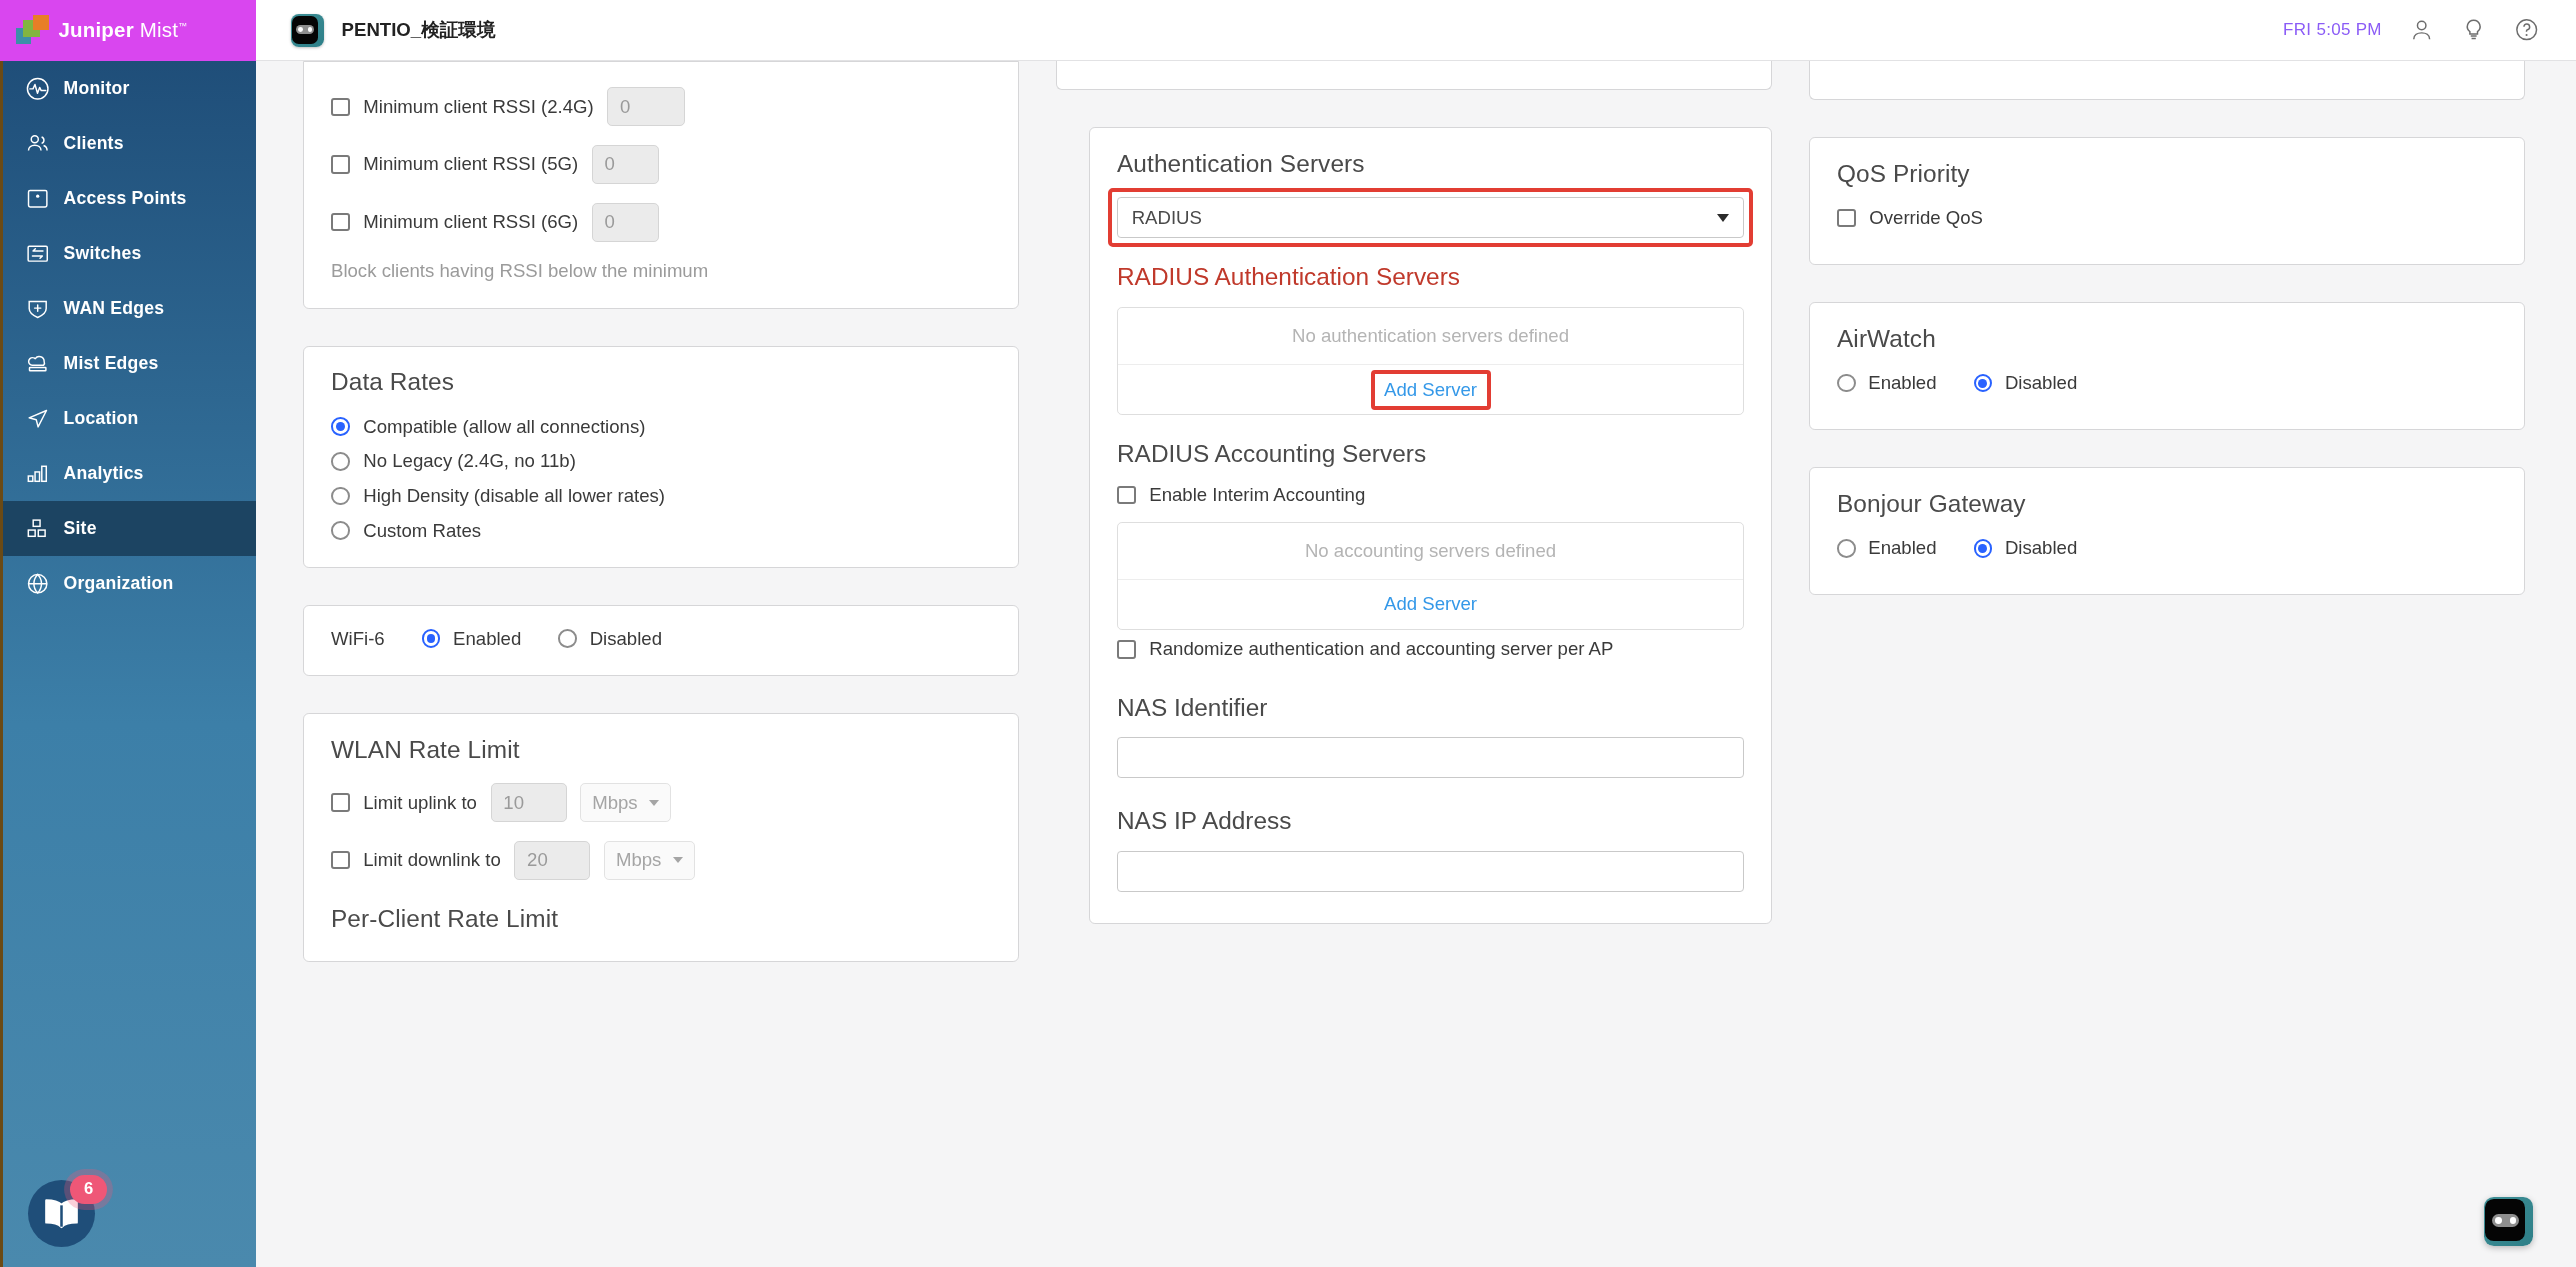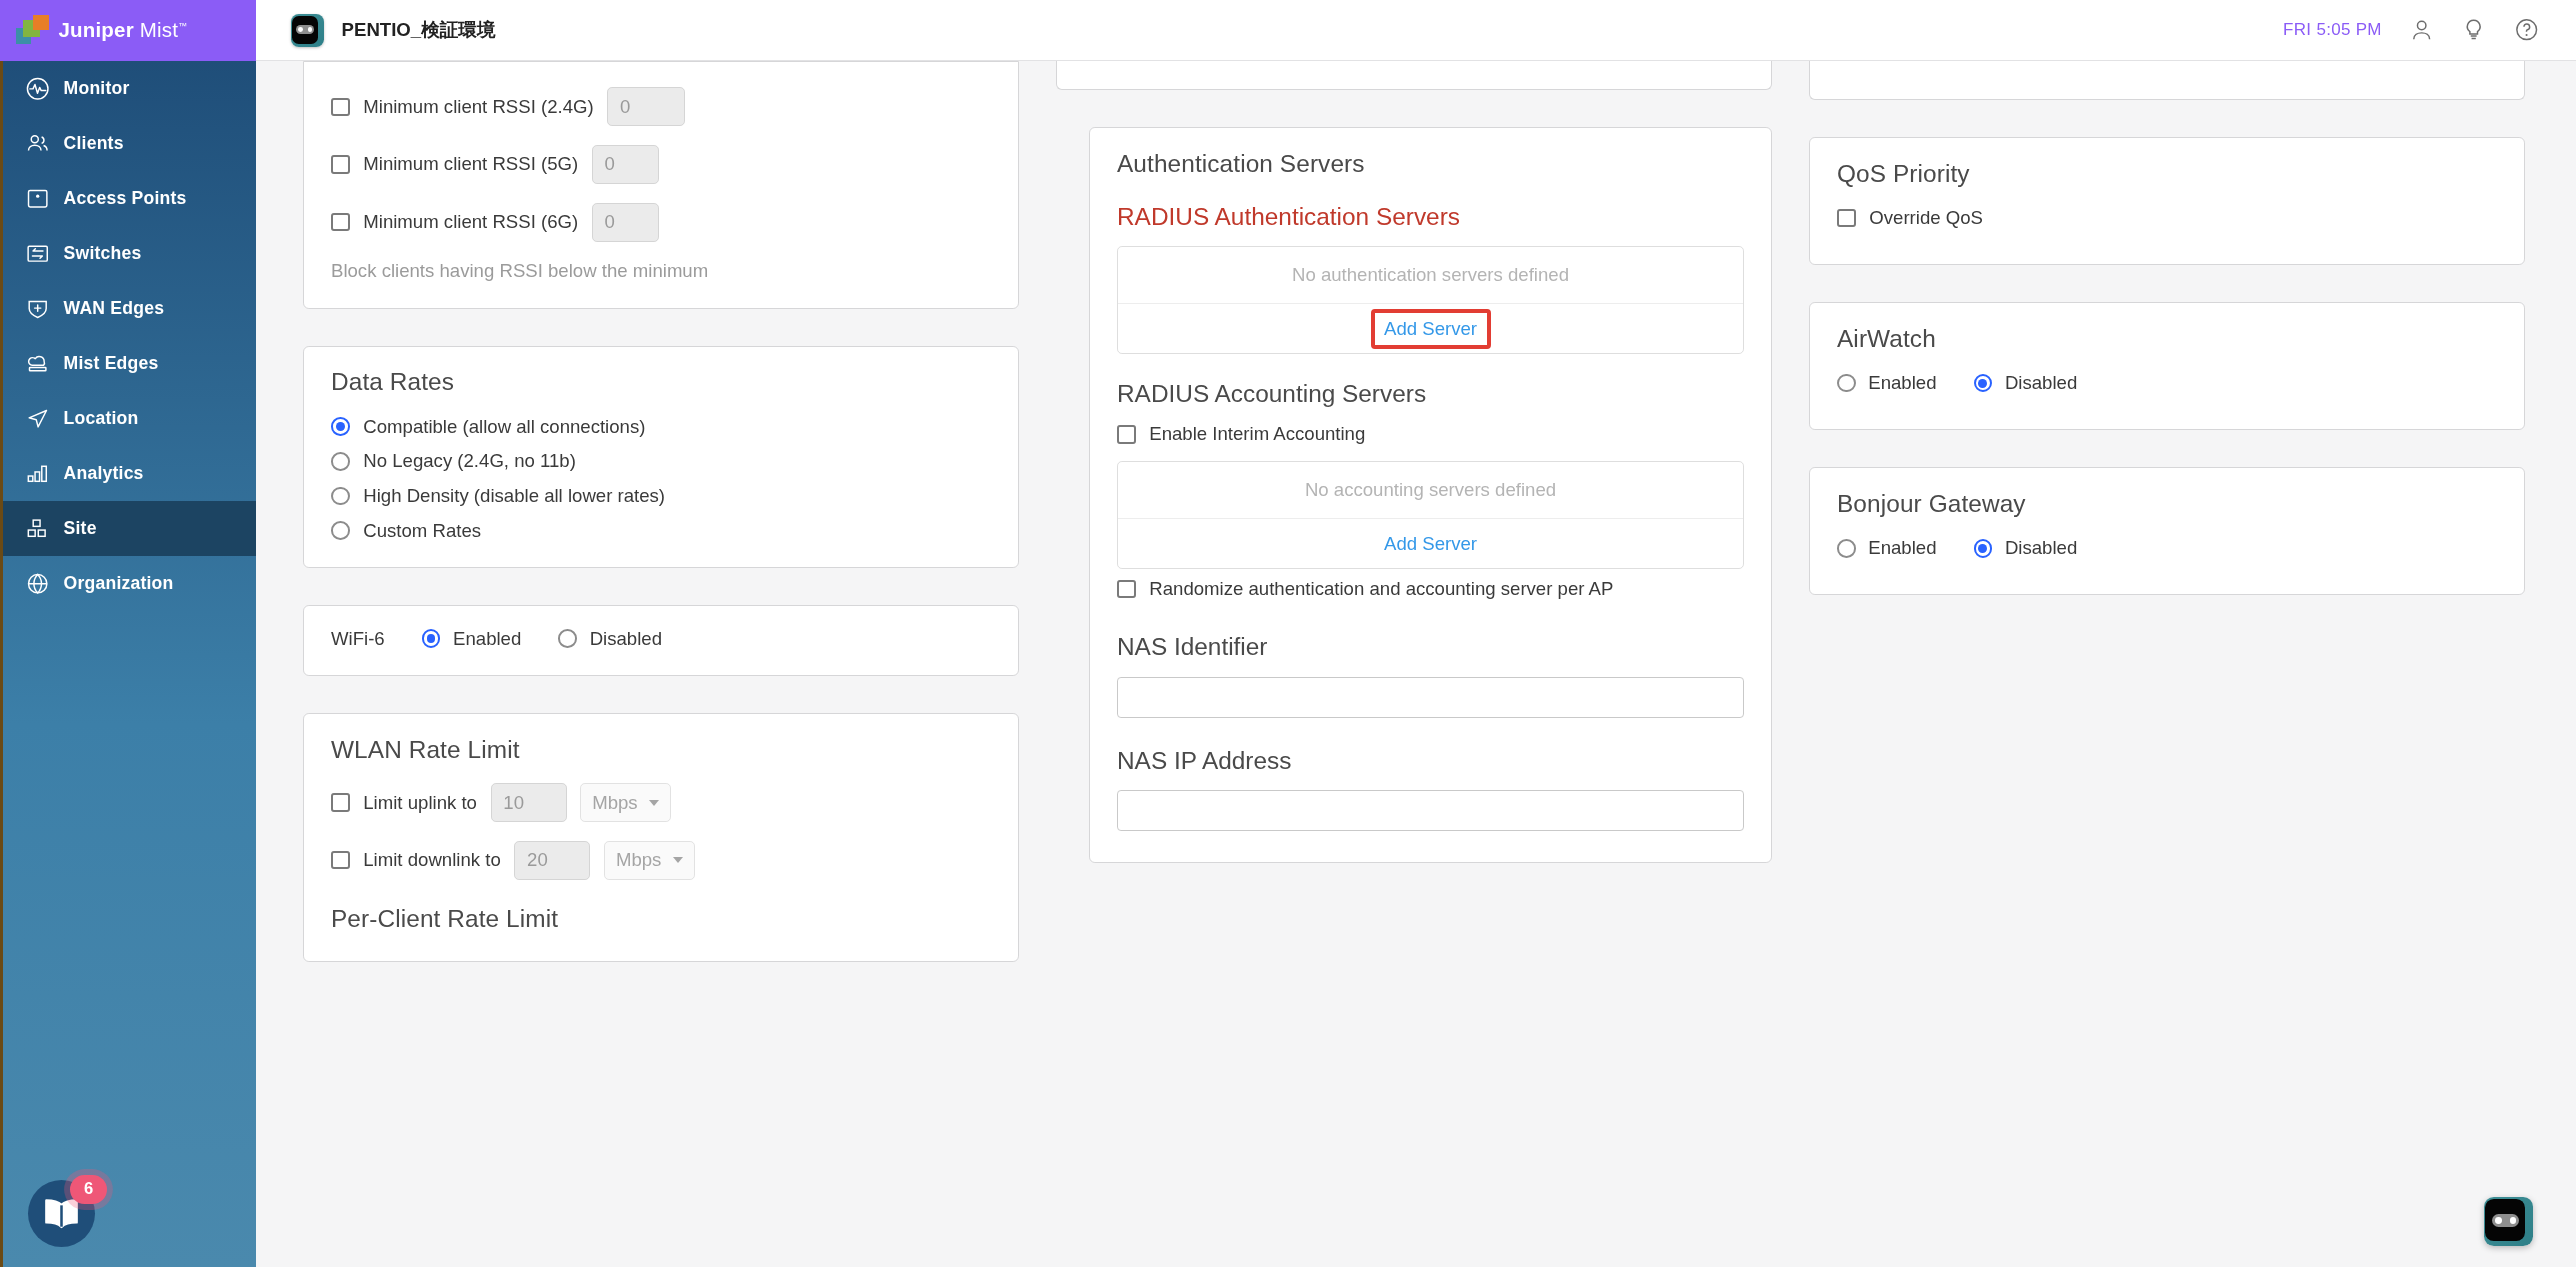--- a/index.html
+++ b/index.html
@@ -11,21 +11,21 @@
   }
   .app { position: relative; width: 2576px; height: 1267px; }
 
   
   .topbar {
     position: absolute; left: 0; top: 0; width: 2576px; height: 61px;
     background: #ffffff; border-bottom: 1px solid #e2e2e4;
     display: flex; align-items: center; z-index: 30;
   }
   .brand {
-    width: 256px; height: 61px; background: #8b5cf6;
+    width: 256px; height: 61px; background: #d946ef;
     display: flex; align-items: center; gap: 9.8px; padding-left: 15.6px;
     flex: 0 0 256px;
   }
   .brand-logo { width: 33px; height: 31px; position: relative; }
   .brand-logo i { position: absolute; display: block; }
   .sq-teal   { left: 0px;  top: 13.7px; width: 15.6px; height: 15.6px; background: #3d8fa8; }
   .sq-green  { left: 7.8px;  top: 5.9px;  width: 16.6px; height: 16.6px; background: #82b540; }
   .sq-orange { left: 17.6px; top: 0px;  width: 15.6px; height: 15.6px; background: #e87e26; }
   .brand-text { color: #fff; font-size: 20.5px; letter-spacing: 0.2px; white-space: nowrap; }
   .brand-text b { font-weight: 700; }
@@ -438,20 +438,27 @@
 
       </div>
 
       <div class="col">
 
         <div class="card" style="height:29px;padding:0;border-radius:0 0 5.9px 5.9px;border-top:none;"></div>
 
         <div class="card" style="padding-bottom:31px;margin-left:33px;">
           <div class="card-title">Authentication Servers</div>
 
+          <div class="hl-wrap">
+            <div class="select-ctl">
+              <span>RADIUS</span>
+              <span class="caret-dark"></span>
+            </div>
+            <div class="hl-box"></div>
+          </div>
 
           <div class="sub-title-red">RADIUS Authentication Servers</div>
 
           <div class="serverbox">
             <div class="empty">No authentication servers defined</div>
             <div class="addrow">
               <span class="addlink">Add Server</span>
               <span class="hl-add"></span>
             </div>
           </div>

